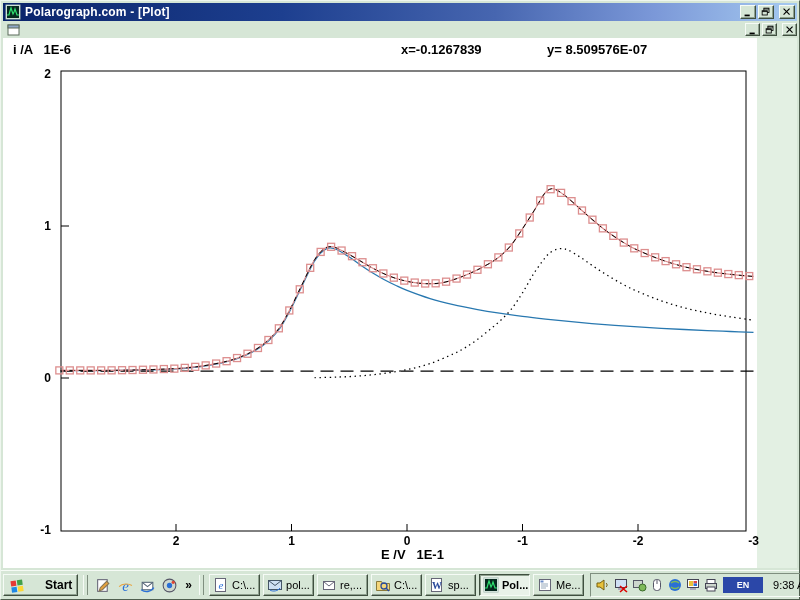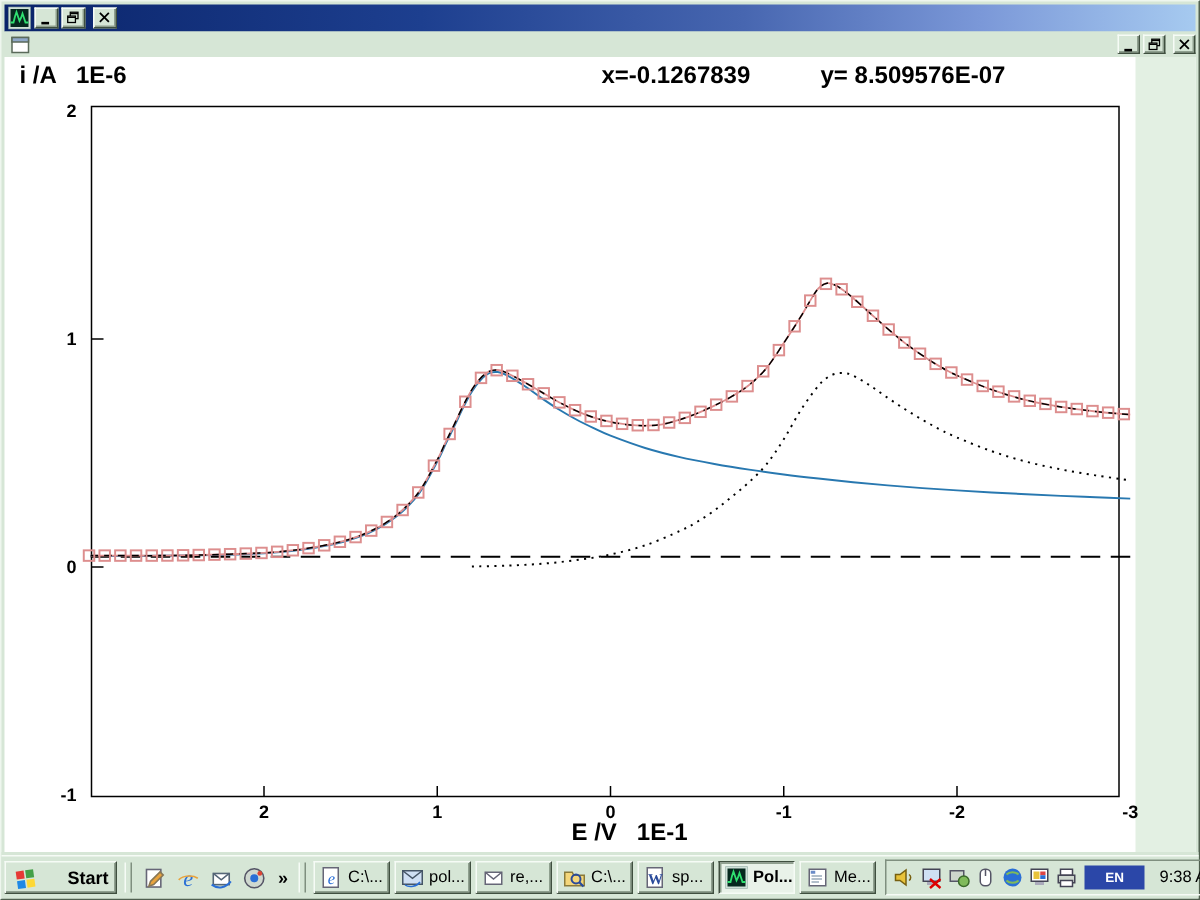--- a/index.html
+++ b/index.html
@@ -21,21 +21,21 @@
   
   .menubar{position:absolute;left:2px;top:20px;right:2px;height:17px;background:#d6e6d6;
            display:flex;align-items:center;font-size:12px}
   .mdi-ico{width:16px;height:16px;margin:0 4px 0 3px;display:inline-block}
   .menuitem{padding:1px 8px;display:inline-block;cursor:default}
   .menubar .winbtn{width:15px;height:13px}
   .menubar .spacer{flex:1}
   
   .client{position:absolute;left:2px;top:37px;right:2px;bottom:28px;background:#fff}
   .rstrip{position:absolute;left:754px;top:0;bottom:0;right:0;background:#e3f0e3}
-  .plot-text{position:absolute;font-weight:bold;font-size:16px;white-space:pre}
+  .plot-text{position:absolute;font-weight:bold;font-size:13px;white-space:pre}
   .ylab{left:10px;top:4px}
   .curx{left:398px;top:4px}
   .cury{left:544px;top:4px}
   .xlab{left:378px;top:509px;width:120px;text-align:left}
   .tick{position:absolute;font-weight:bold;font-size:12px}
   .tick.tx{width:28px;text-align:center;top:496px}
   .tick.ty{width:30px;text-align:right;left:18px}
   #plot-svg{position:absolute;left:0;top:0;width:800px;height:535px;display:block}
   
   .taskbar{position:absolute;left:0;right:0;bottom:0;height:28px;background:#d6e6d6;
@@ -70,20 +70,21 @@
 <div class="window">
 
   <div class="titlebar">
     <span class="ico">
         <svg viewBox="0 0 16 16">
           <rect x="0.5" y="0.5" width="15" height="15" fill="#9fb6af"></rect>
           <rect x="1.5" y="1.5" width="13" height="13" fill="#06281e" stroke="#cfe0d8"></rect>
           <polyline points="2,11 4,11 5,7 6,4 7,7 8,10 9,8 10,5 11,8 12,11 14,11" fill="none" stroke="#2fe070" stroke-width="1.2"></polyline>
         </svg>
       </span>
+    <span class="title">Polarograph.com - [Plot]</span>
     <span style="display:flex" id="title-buttons">
         <button class="winbtn">
           <svg viewBox="0 0 14 14">
             <rect x="3" y="10" width="6" height="2" fill="#000"></rect>
           </svg>
         </button>
         <button class="winbtn">
           <svg viewBox="0 0 14 14">
             <g fill="none" stroke="#000">
               <rect x="4.5" y="2.5" width="6" height="5"></rect>

